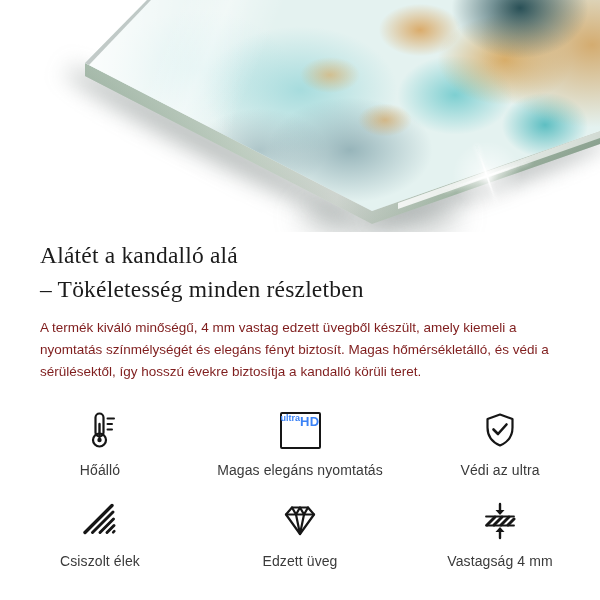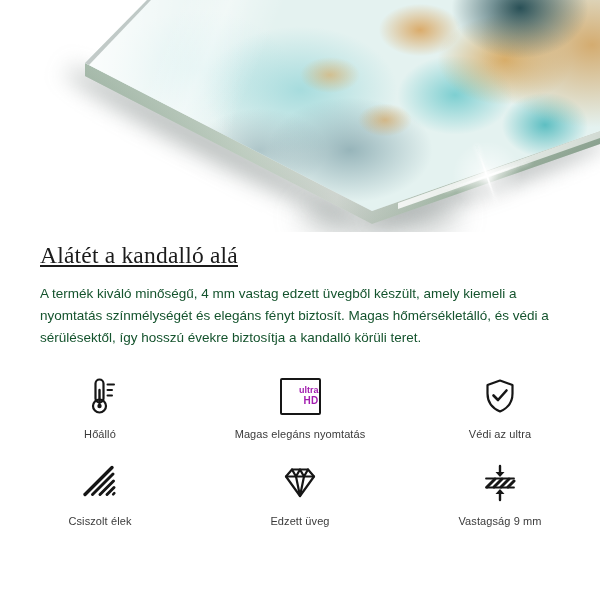--- a/index.html
+++ b/index.html
@@ -61,52 +61,53 @@
     background:linear-gradient(90deg,rgba(255,255,255,0),#ffffff 45%,#ffffff 55%,rgba(255,255,255,0));
     box-shadow:0 0 5px rgba(255,255,255,0.9);}
   .sparkle::after{content:"";position:absolute;top:12px;bottom:12px;left:44px;width:2px;
     background:linear-gradient(180deg,rgba(255,255,255,0),#ffffff 45%,#ffffff 55%,rgba(255,255,255,0));
     box-shadow:0 0 5px rgba(255,255,255,0.9);}
 
   
   .content{padding:0 40px;}
   h1.title{margin:6px 0 0 0;font-family:"Liberation Serif","DejaVu Serif",serif;
     font-weight:400;font-size:23.5px;line-height:34px;color:#1b1b1b;letter-spacing:0.2px;}
-  h1.title span{display:block;text-decoration:underline;}
-  p.desc{margin:11px 0 0 0;font-size:13.5px;line-height:22px;color:#14532d;max-width:528px;}
+  h1.title span{display:block;}
+  p.desc{margin:11px 0 0 0;font-size:13.5px;line-height:22px;color:#7f1d1d;max-width:528px;}
 
   
   .features{margin-top:26px;display:grid;grid-template-columns:1fr 1fr 1fr;row-gap:22px;width:600px;}
   .feature{display:flex;flex-direction:column;align-items:center;}
   .feature .ic{height:42px;display:flex;align-items:center;justify-content:center;}
-  .feature .lbl{margin-top:11px;font-size:11px;color:#3a3a3a;letter-spacing:0.1px;}
+  .feature .lbl{margin-top:11px;font-size:14px;color:#3a3a3a;letter-spacing:0.1px;}
   svg.fi{stroke:#161616;fill:none;stroke-width:2.2;stroke-linecap:round;stroke-linejoin:round;}
 
   .hd-box{width:37px;height:33px;border:2.6px solid #161616;border-radius:2px;
-    display:flex;flex-direction:column;align-items:flex-end;justify-content:center;color:#a21caf;}
+    display:flex;flex-direction:row;align-items:flex-start;justify-content:center;color:#3b82f6;}
   .hd-small{font-size:9px;font-weight:700;line-height:1;}
-  .hd-big{font-size:10px;font-weight:800;line-height:1;margin-top:1px;letter-spacing:0.3px;}
+  .hd-big{font-size:13px;font-weight:800;line-height:1;margin-top:1px;letter-spacing:0.3px;}
 </style>
 </head>
 <body>
 
 <div class="hero">
   <div class="shadow-a"></div>
   <div class="shadow-b"></div>
   <div class="shadow-c"></div>
   <div class="glass-side"></div>
   <div class="glass-top"></div>
   <div class="edge-topleft"></div>
   <div class="edge-gleam"></div>
   <div class="sparkle"></div>
 </div>
 
 <div class="content">
   <h1 class="title">
     <span>Alátét a kandalló alá</span>
+    <span>– Tökéletesség minden részletben</span>
   </h1>
   <p class="desc">A termék kiváló minőségű, 4 mm vastag edzett üvegből készült, amely kiemeli a nyomtatás színmélységét és elegáns fényt biztosít. Magas hőmérsékletálló, és védi a sérülésektől, így hosszú évekre biztosítja a kandalló körüli teret.</p>
 </div>
 
 <div class="features">
 
   <div class="feature">
     <div class="ic">
       <svg class="fi" width="40" height="40" viewBox="0 0 40 40">
         <rect x="15.5" y="3.5" width="8" height="23" rx="4"></rect>
@@ -176,16 +177,16 @@
           <path d="M14 24 L22 16"></path>
           <path d="M21 24 L29 16"></path>
           <path d="M28 24 L34 18"></path>
         </g>
         <line x1="20" y1="3" x2="20" y2="9" stroke-width="2.4"></line>
         <polygon points="15.5,9 24.5,9 20,14" fill="#161616" stroke="none"></polygon>
         <line x1="20" y1="37" x2="20" y2="31" stroke-width="2.4"></line>
         <polygon points="15.5,31 24.5,31 20,26" fill="#161616" stroke="none"></polygon>
       </svg>
     </div>
-    <div class="lbl">Vastagság 9 mm</div>
+    <div class="lbl">Vastagság 4 mm</div>
   </div>
 
 </div>
 
 </body></html>

